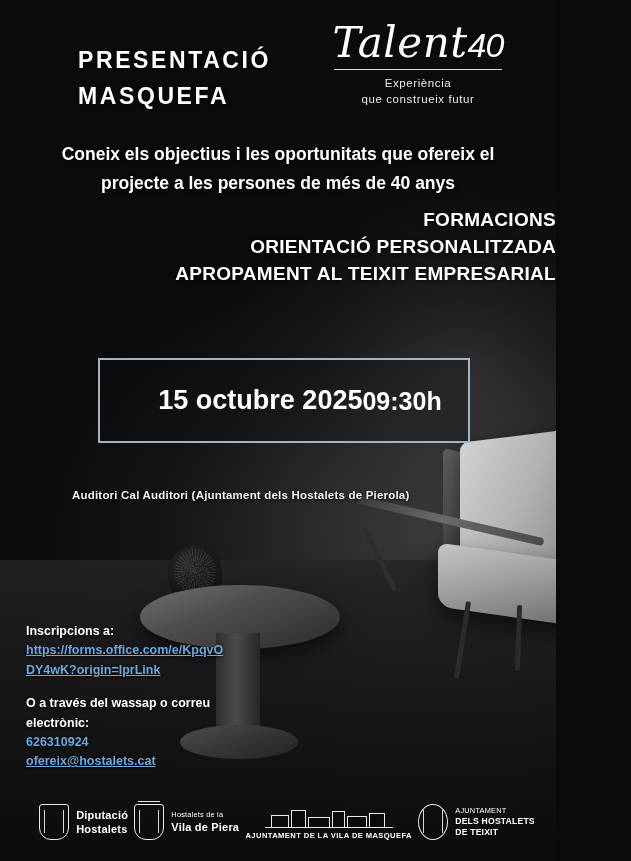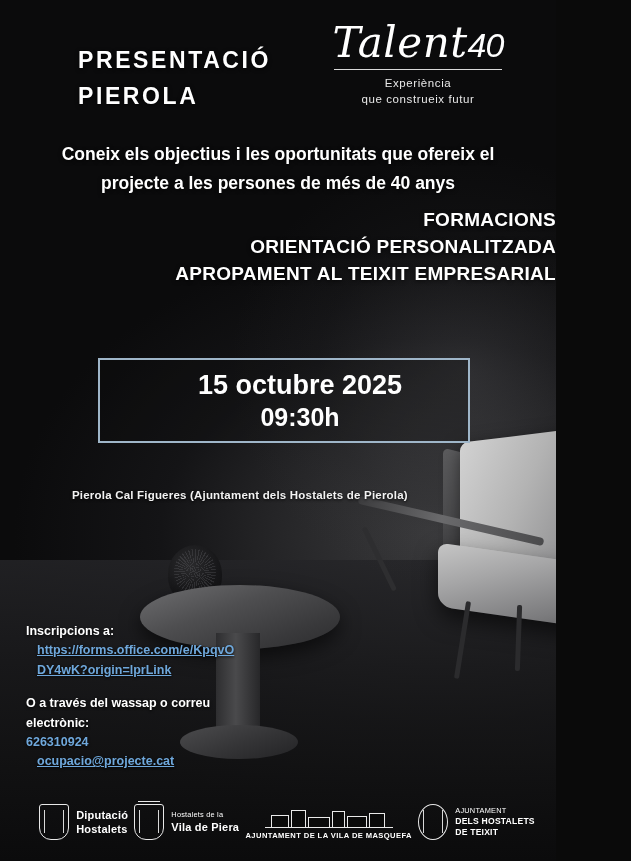--- a/index.html
+++ b/index.html
@@ -241,21 +241,21 @@
 
   .date-box {
     position: absolute;
     left: 98px;
     top: 358px;
     width: 372px;
     height: 85px;
     border: 2px solid #9fb6c9;
     box-sizing: border-box;
     display: flex;
-    flex-direction: column;
+    flex-direction: row;
     align-items: center;
     justify-content: center;
     background: rgba(10,10,12,0.25);
     padding-left: 32px;
   }
   .date-box .d1 {
     color: #ffffff;
     font-size: 27px;
     font-weight: bold;
     line-height: 1.2;
@@ -288,21 +288,20 @@
     font-weight: bold;
     line-height: 1.55;
     text-shadow: 0 1px 3px rgba(0,0,0,0.9);
   }
   .info .lbl { color: #ffffff; }
   .info .link {
     color: #6fa8dc;
     text-decoration: underline;
     word-break: break-all;
     display: block;
-    margin-left: 11px;
   }
   .info .gap { height: 14px; }
   .info .phone { color: #6fa8dc; }
 
   
   .footer {
     position: absolute;
     left: 0; right: 0;
     bottom: 0;
     height: 78px;
@@ -389,21 +388,21 @@
   <div class="table">
     <div class="top"></div>
     <div class="stem"></div>
     <div class="base"></div>
   </div>
 
   <div class="content">
 
     <div class="presentacio">
       <div>PRESENTACIÓ</div>
-      <div>PIEROLA</div>
+      <div>MASQUEFA</div>
     </div>
 
     <div class="logo">
       <div class="word">
         <span>Talent</span><span class="forty">40</span>
       </div>
       <div class="rule"></div>
       <div class="tag1">Experiència</div>
       <div class="tag2">que construeix futur</div>
     </div>
@@ -417,31 +416,31 @@
       <div>FORMACIONS</div>
       <div>ORIENTACIÓ PERSONALITZADA</div>
       <div>APROPAMENT AL TEIXIT EMPRESARIAL</div>
     </div>
 
     <div class="date-box">
       <div class="d1">15 octubre 2025</div>
       <div class="d2">09:30h</div>
     </div>
 
-    <div class="venue">Pierola Cal Figueres (Ajuntament dels Hostalets de Pierola)</div>
+    <div class="venue">Auditori Cal Auditori (Ajuntament dels Hostalets de Pierola)</div>
 
     <div class="info">
       <div class="lbl">Inscripcions a:</div>
       <a class="link" href="#">https://forms.office.com/e/KpqvO</a>
       <a class="link" href="#">DY4wK?origin=lprLink</a>
       <div class="gap"></div>
       <div class="lbl">O a través del wassap o correu</div>
       <div class="lbl">electrònic:</div>
       <div class="phone">626310924</div>
-      <a class="link" href="#">ocupacio@projecte.cat</a>
+      <a class="link" href="#">ofereix@hostalets.cat</a>
     </div>
 
     <div class="footer">
 
       <div class="flogo">
         <div class="crest"></div>
         <div class="ftext">
           <div class="big">Diputació</div>
           <div class="big">Hostalets</div>
         </div>

